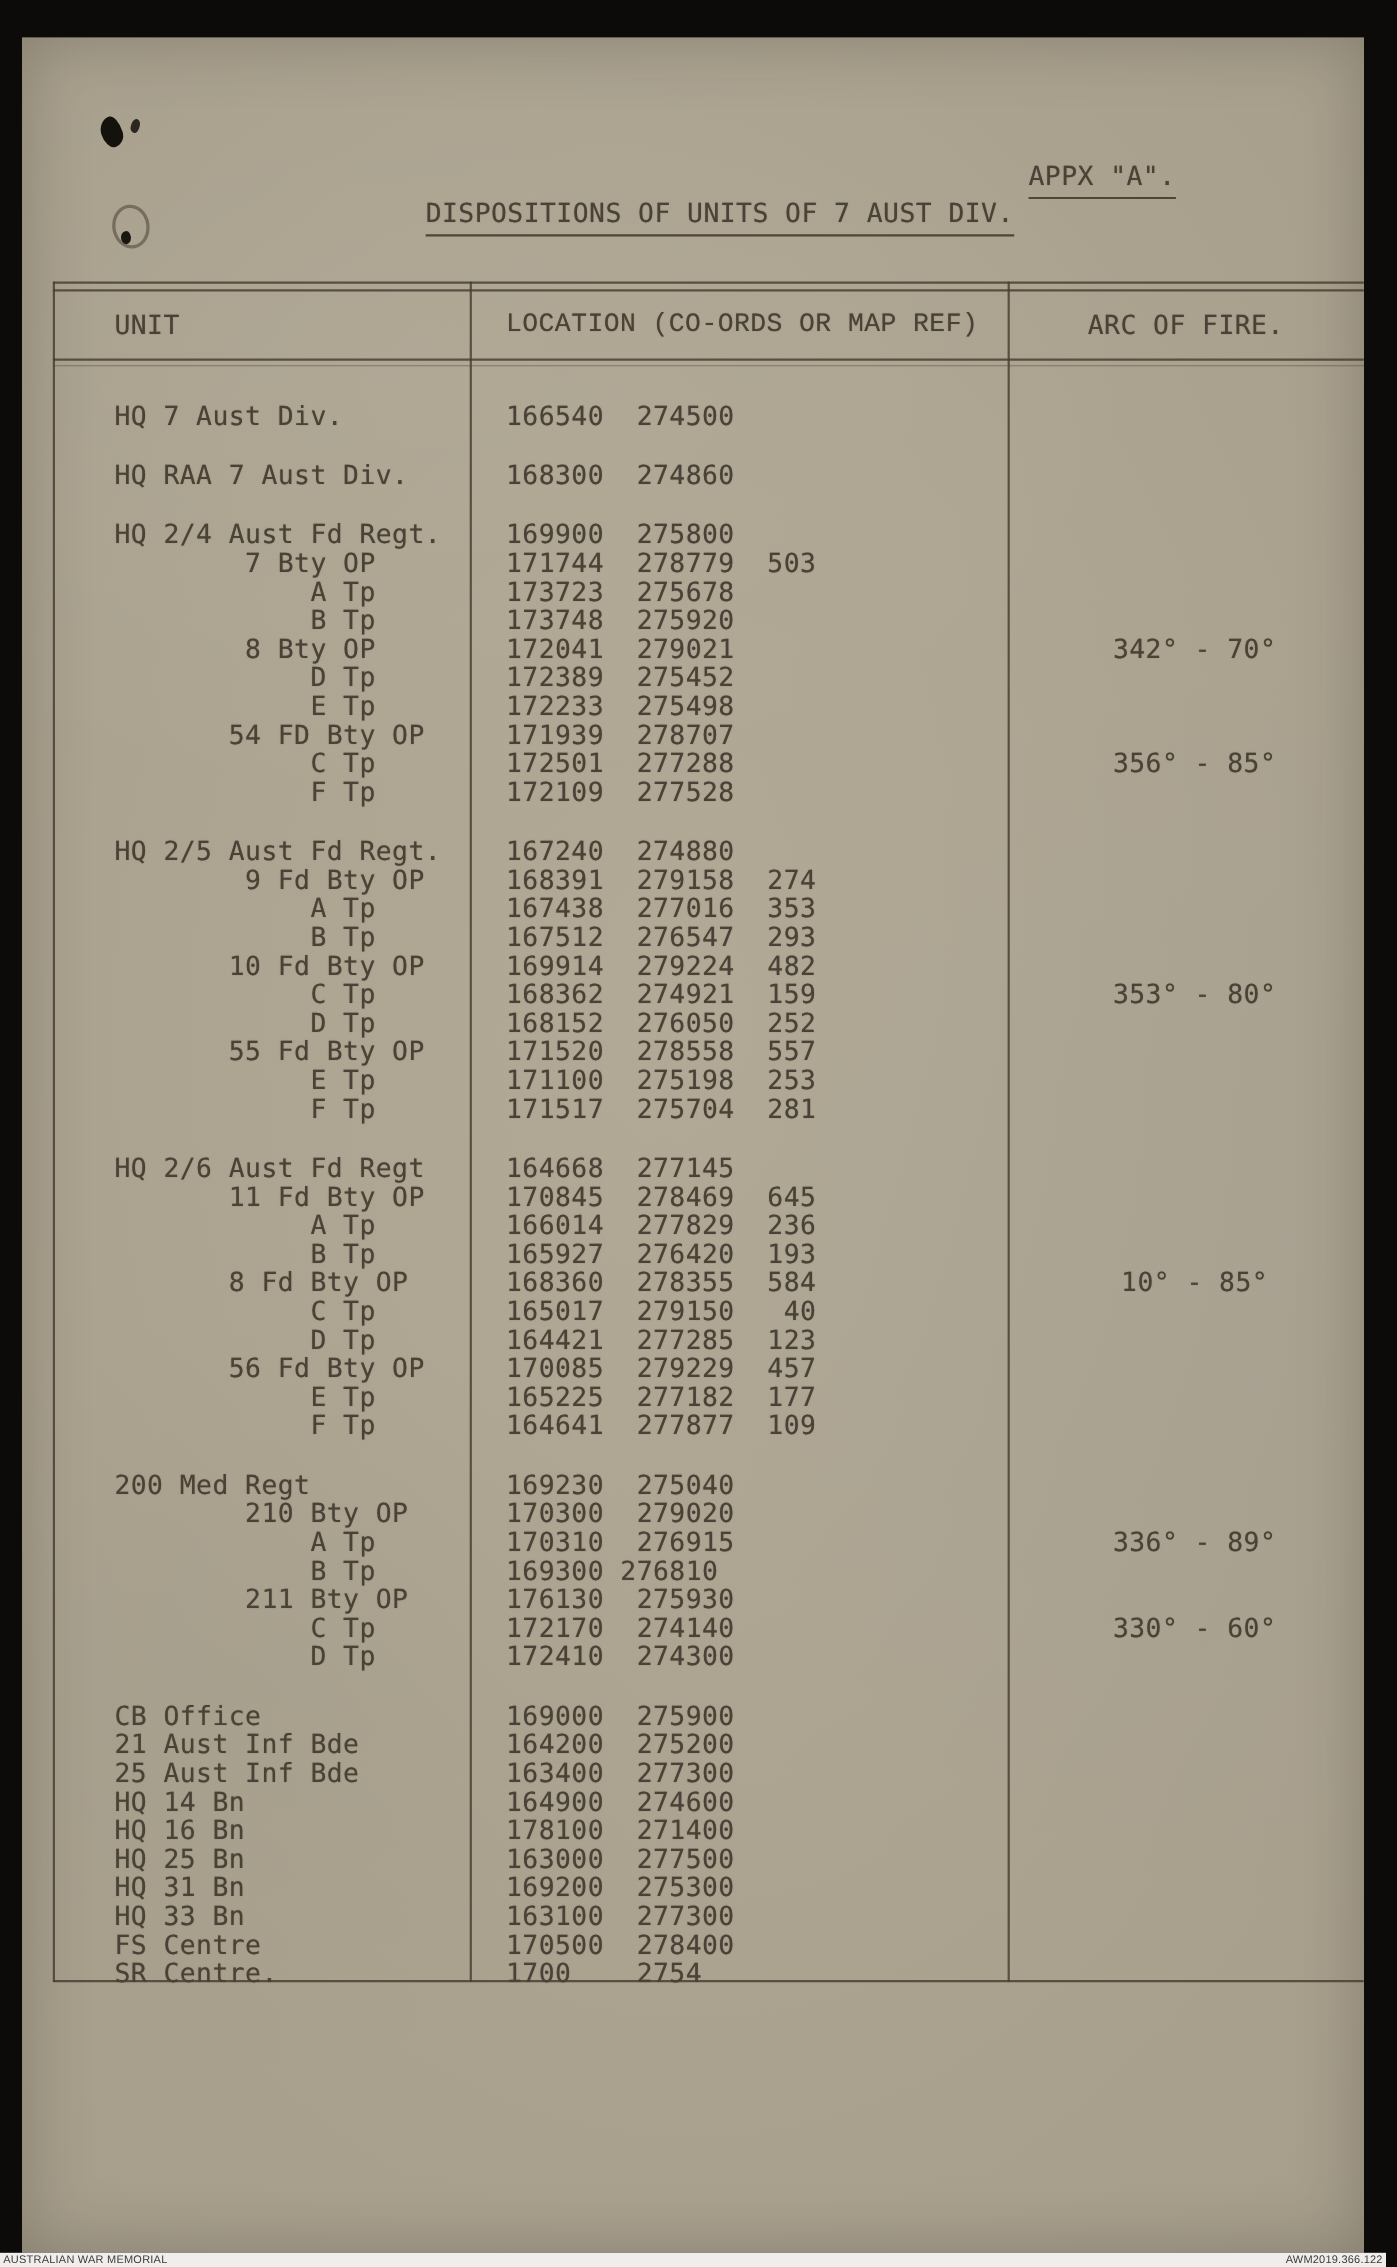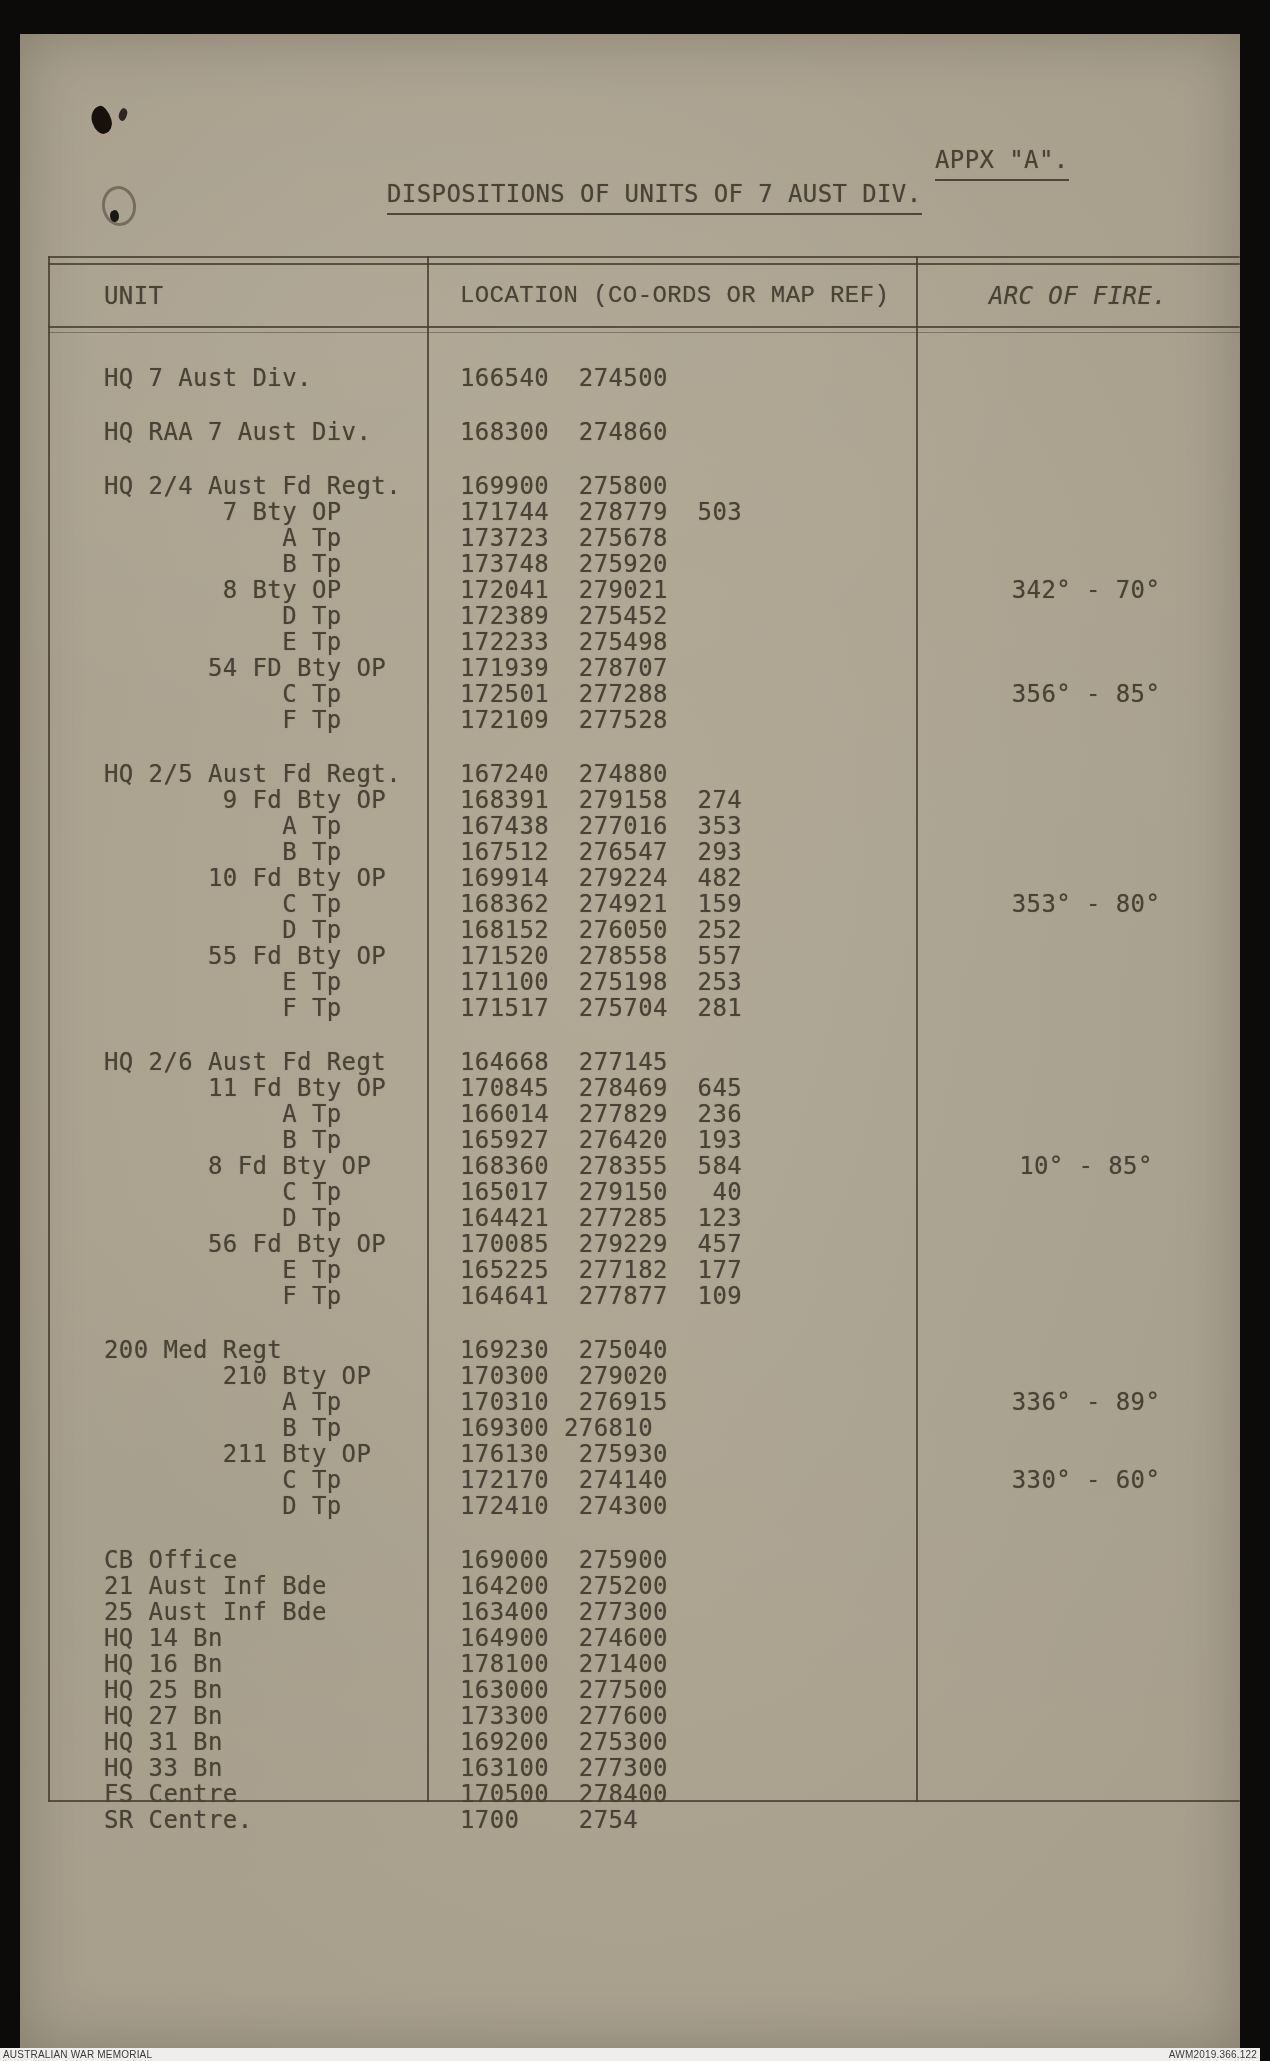--- a/index.html
+++ b/index.html
@@ -27,21 +27,21 @@
   .vline{width:2px;}
   .hline.faint{opacity:0.45;height:1px;}
   .rows{position:absolute;left:0;top:331px;right:0;}
   .row-group + .row-group{margin-top:28px;}
   .row{position:relative;height:26px;line-height:26px;}
   .unit{position:absolute;left:84px;}
   .loc{position:absolute;left:440px;}
   .arc{position:absolute;left:896px;width:340px;text-align:center;}
   .hdr-unit{position:absolute;left:84px;top:248px;}
   .hdr-loc{position:absolute;left:440px;top:248px;font-family:Liberation Mono, monospace;}
-  .hdr-arc{position:absolute;left:896px;top:248px;width:324px;text-align:center;white-space:pre;font-style:italic;}
+  .hdr-arc{position:absolute;left:896px;top:248px;width:324px;text-align:center;white-space:pre;}
   .appx{position:absolute;left:915px;top:112px;}
   .doc-title{position:absolute;left:367px;top:146px;}
   .blob{position:absolute;background:#15120e;}
   .blob1{left:72px;top:72px;width:19px;height:28px;border-radius:62% 38% 55% 45%/48% 60% 40% 52%;transform:rotate(-18deg);}
   .blob2{left:99px;top:74px;width:8px;height:13px;border-radius:50% 50% 45% 55%/60% 40% 60% 40%;transform:rotate(12deg);opacity:0.85;}
   .ring{position:absolute;left:82px;top:152px;width:28px;height:34px;border:3px solid rgba(55,45,35,0.45);
         border-radius:50%;background:transparent;transform:rotate(-8deg);}
   .dot{position:absolute;left:90px;top:176px;width:9px;height:12px;background:#1a1712;
        border-radius:55% 45% 50% 50%/45% 55% 45% 55%;}
   .footer{position:absolute;left:0;top:2048px;width:1260px;height:13px;background:#efeeec;
@@ -270,24 +270,20 @@
           </div>
           <div class="row">
             <span class="typed unit">HQ 16 Bn</span>
             <span class="typed loc">178100  271400</span>
           </div>
           <div class="row">
             <span class="typed unit">HQ 25 Bn</span>
             <span class="typed loc">163000  277500</span>
           </div>
           <div class="row">
-            <span class="typed unit">HQ 27 Bn</span>
-            <span class="typed loc">173300  277600</span>
-          </div>
-          <div class="row">
             <span class="typed unit">HQ 31 Bn</span>
             <span class="typed loc">169200  275300</span>
           </div>
           <div class="row">
             <span class="typed unit">HQ 33 Bn</span>
             <span class="typed loc">163100  277300</span>
           </div>
           <div class="row">
             <span class="typed unit">FS Centre</span>
             <span class="typed loc">170500  278400</span>

